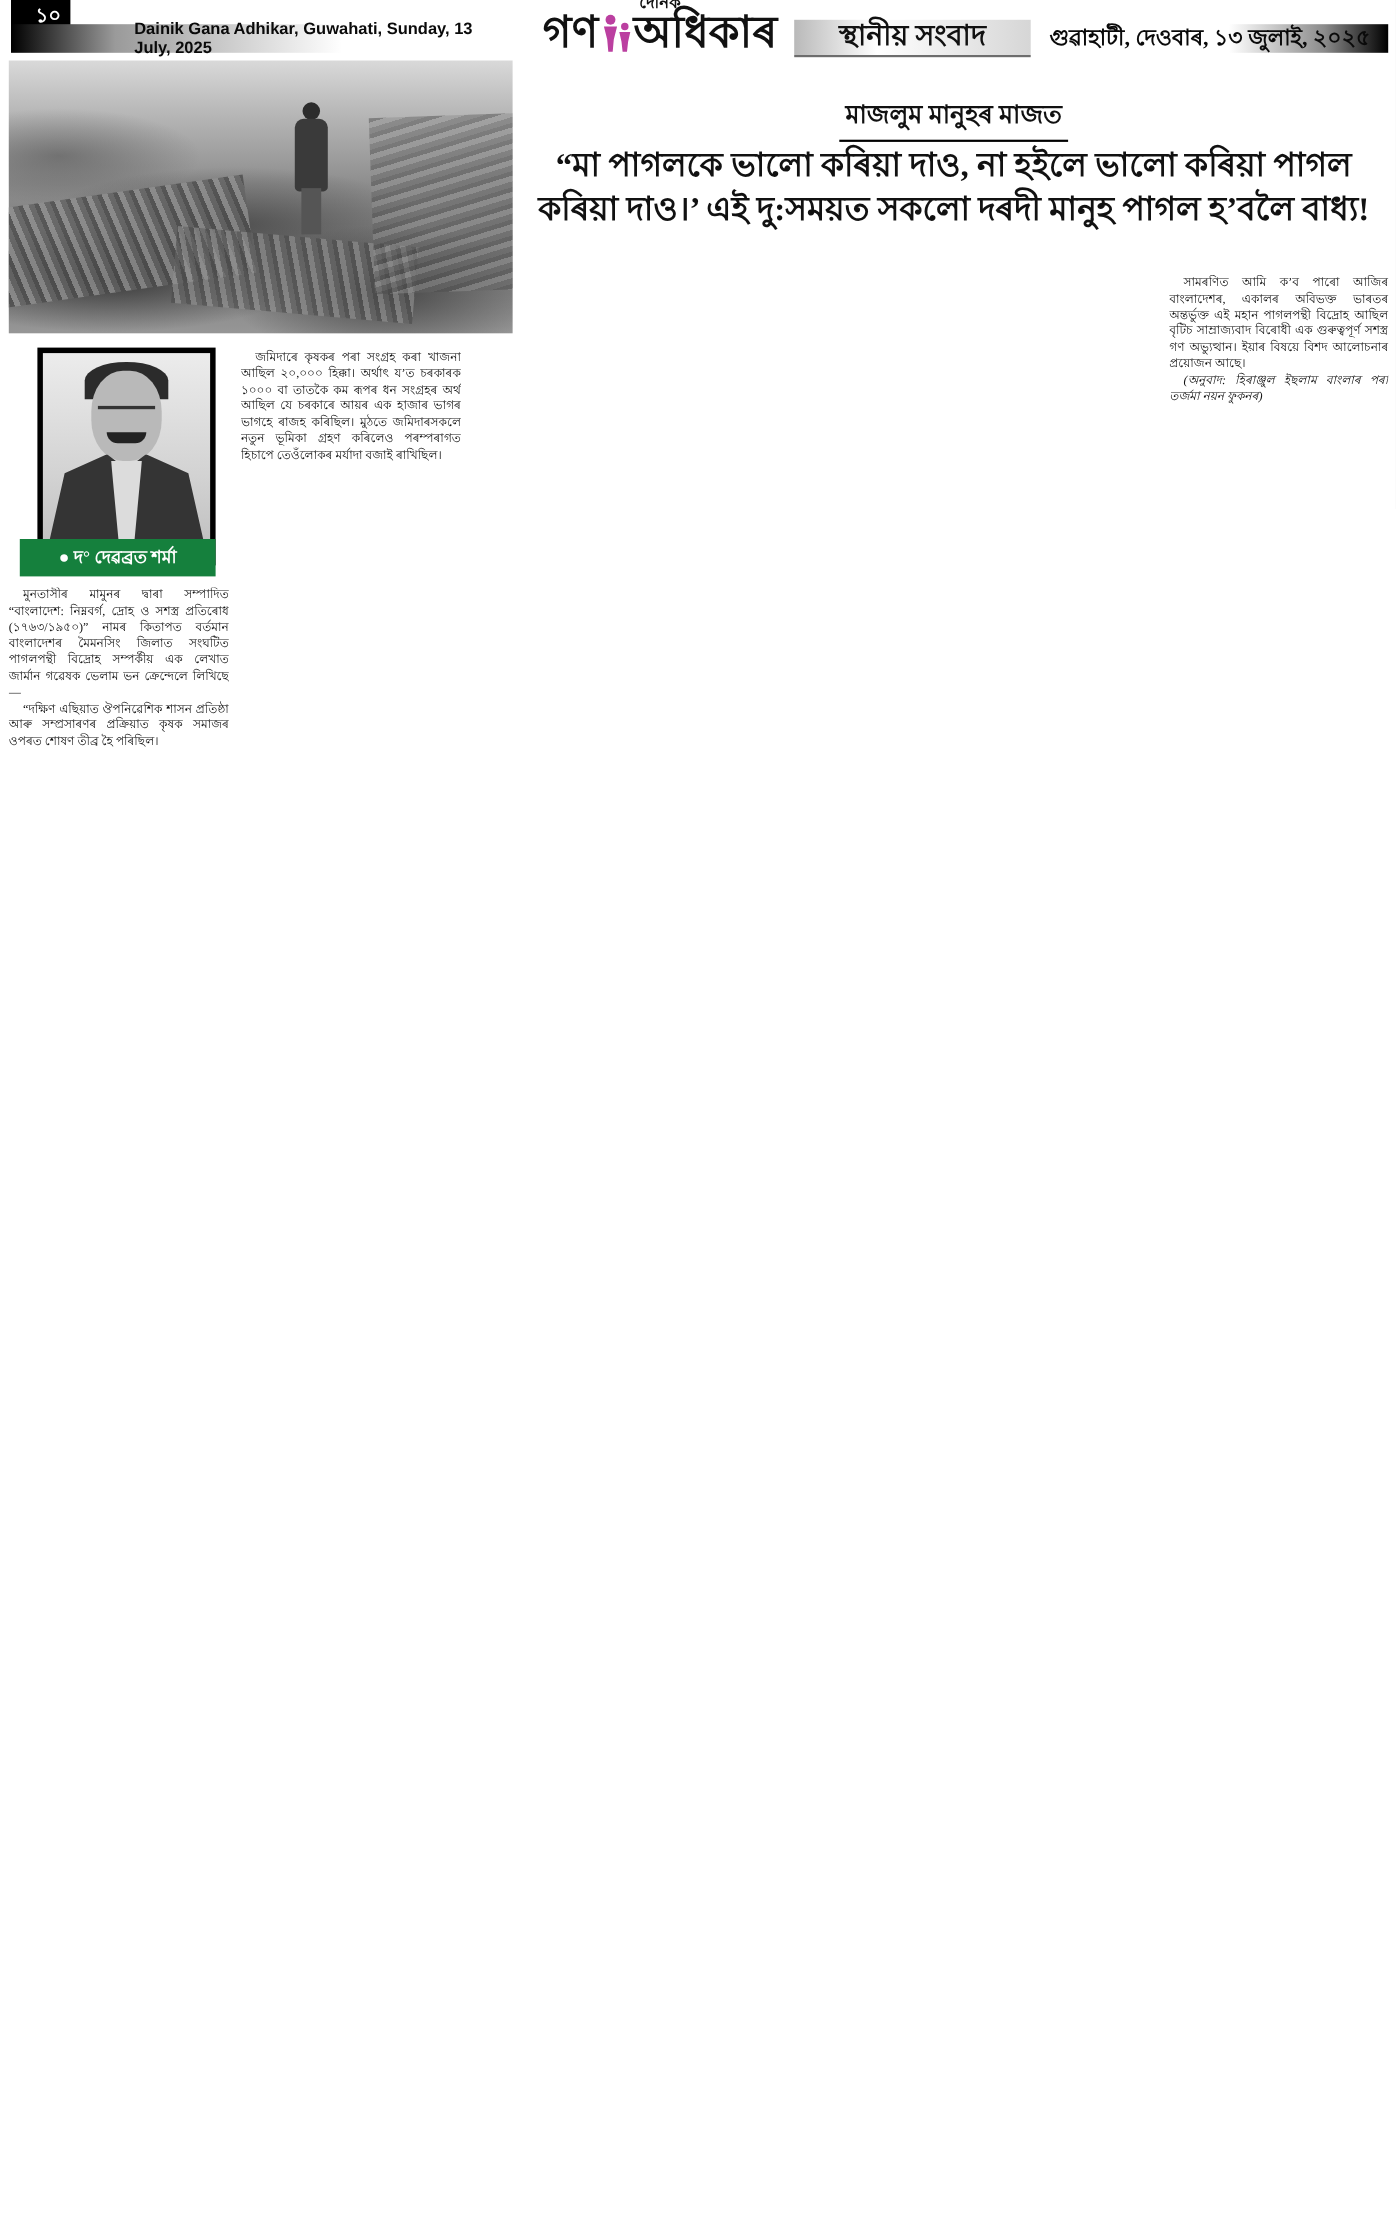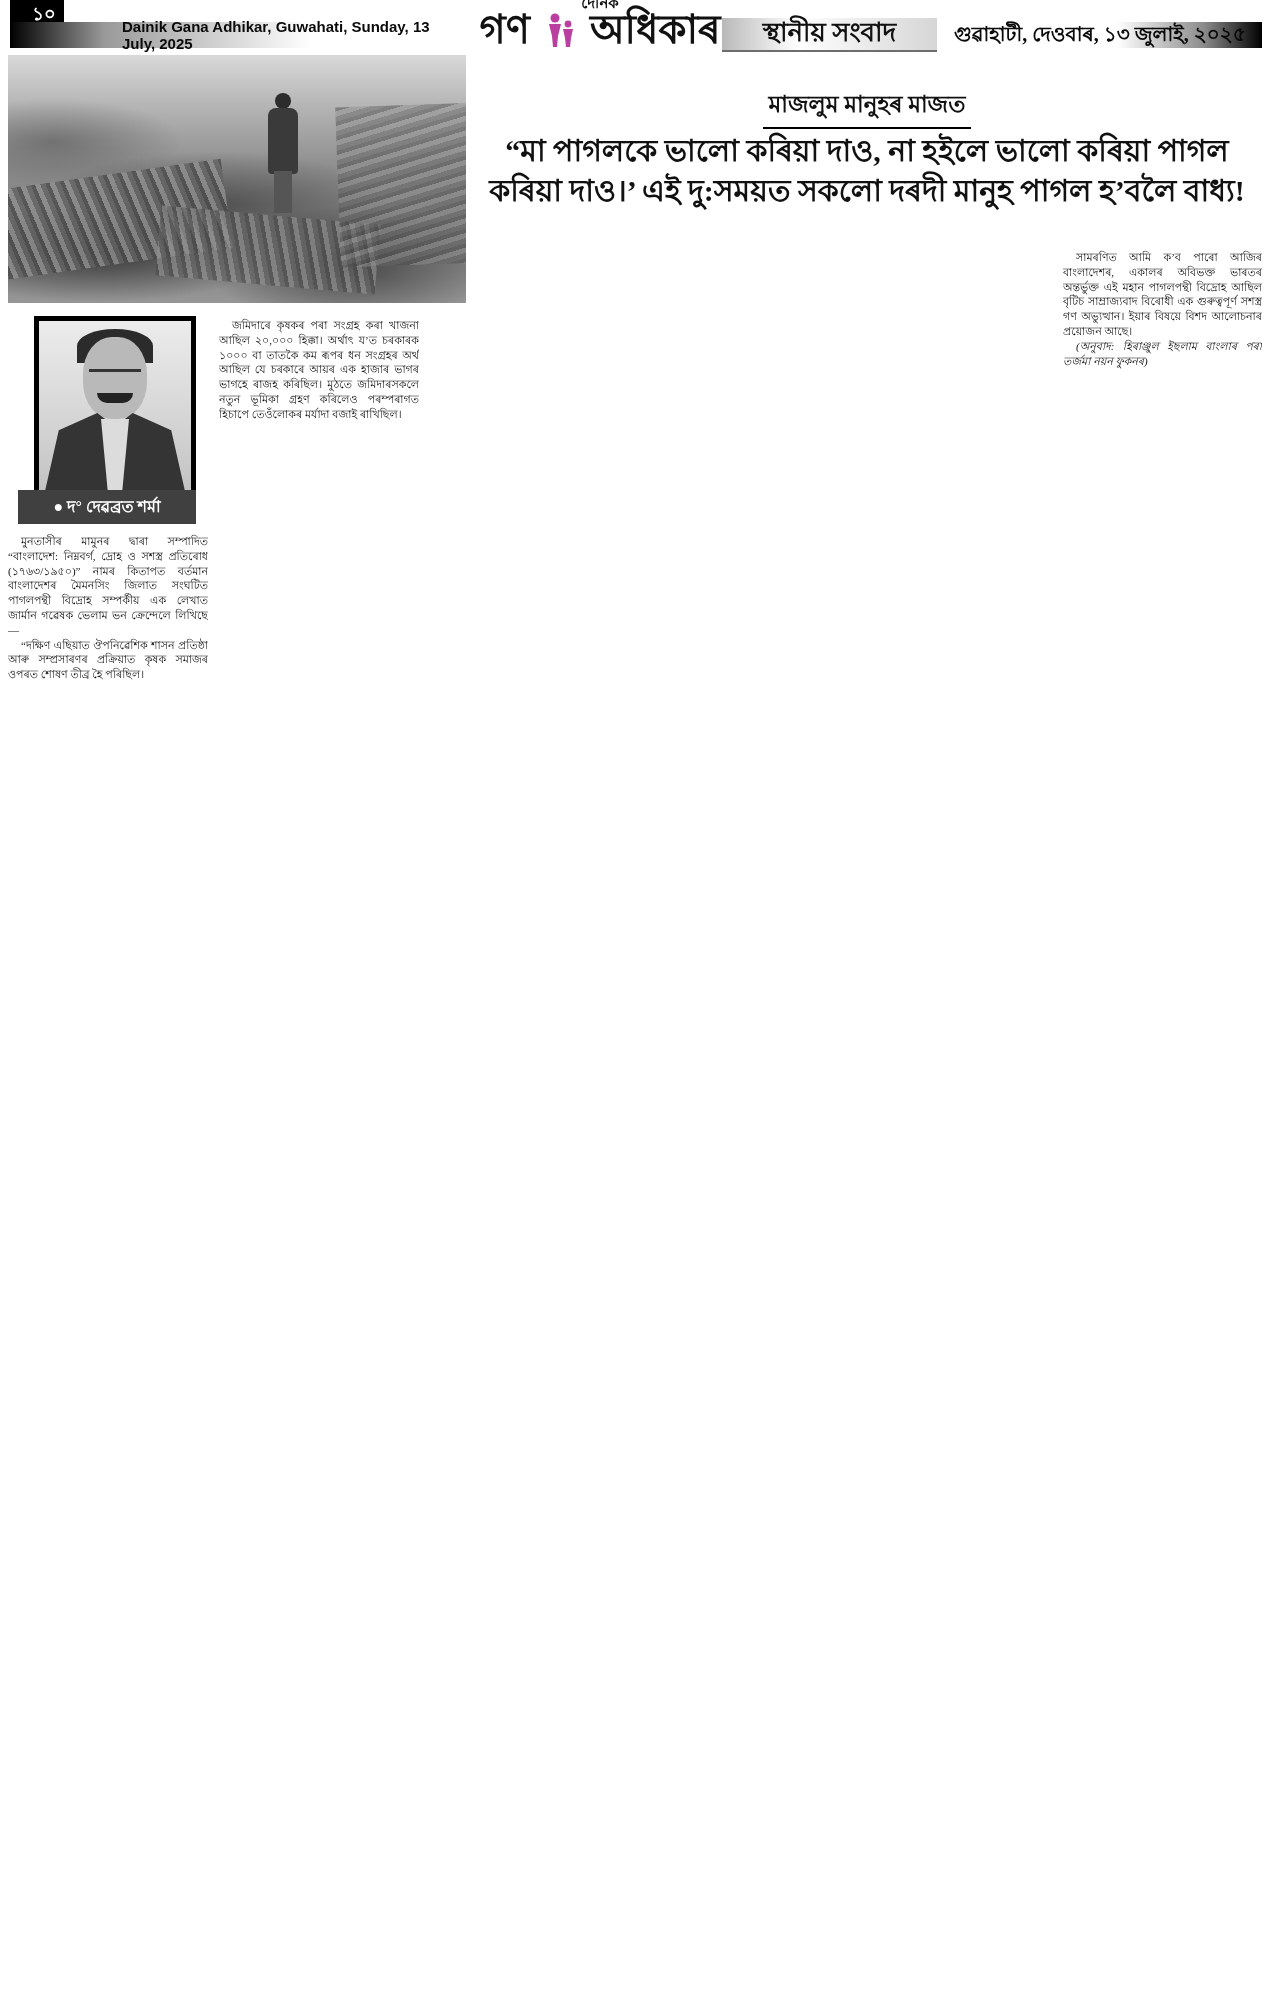--- a/index.html
+++ b/index.html
@@ -7,21 +7,21 @@
         font-family:"Liberation Serif","DejaVu Serif",serif;color:#111;}
   
   .pagenum{position:absolute;left:10px;top:0;width:40px;height:30px;background:#000;color:#fff;
            font-weight:bold;font-size:18px;display:flex;align-items:center;justify-content:center;padding-left:14px;}
   .banner-left{position:absolute;left:10px;top:22px;width:430px;height:26px;
     background:linear-gradient(90deg,#000 0%,#9a9a9a 22%,#fff 70%,#fff 100%);
     display:flex;align-items:center;padding-left:112px;box-sizing:border-box;
     font-family:"Liberation Sans","DejaVu Sans",sans-serif;font-weight:bold;font-size:15px;color:#0a0a0a;}
   .masthead{position:absolute;left:470px;top:0;width:260px;height:54px;text-align:center;}
   .masthead .prefix{font-size:15px;font-weight:bold;line-height:13px;margin-top:-3px;}
-  .masthead .big{font-size:40px;font-weight:bold;line-height:40px;display:flex;align-items:center;justify-content:center;gap:15px;}
+  .masthead .big{font-size:40px;font-weight:bold;line-height:40px;display:flex;align-items:center;justify-content:center;gap:1px;}
   .section-bar{position:absolute;left:722px;top:18px;width:215px;height:32px;
     background:linear-gradient(90deg,#b9b9b9,#ffffff 35%,#d6d6d6);
     border-bottom:2px solid #6d6d6d;display:flex;align-items:center;justify-content:center;
     font-size:26px;font-weight:bold;}
   .banner-right{position:absolute;left:940px;top:22px;width:322px;height:26px;
     background:linear-gradient(90deg,#ffffff 0%,#ffffff 55%,#8b8b8b 82%,#000 100%);
     display:flex;align-items:center;padding-left:14px;box-sizing:border-box;
     font-weight:bold;font-size:20px;color:#0a0a0a;}
   
   .photo{position:absolute;left:8px;top:55px;width:458px;height:248px;overflow:hidden;
@@ -52,21 +52,21 @@
   .portrait{position:absolute;left:34px;top:316px;width:152px;height:188px;border:5px solid #000;
     background:linear-gradient(180deg,#ececec 0%,#d2d2d2 60%,#bdbdbd 100%);overflow:hidden;}
   .portrait .hair{position:absolute;left:38px;top:8px;width:76px;height:34px;border-radius:50% 50% 0 0;background:#2b2b2b;}
   .portrait .face{position:absolute;left:44px;top:16px;width:64px;height:82px;border-radius:45%;background:#b9b9b9;}
   .portrait .glasses{position:absolute;left:50px;top:48px;width:52px;height:10px;border-top:3px solid #333;}
   .portrait .mustache{position:absolute;left:58px;top:72px;width:36px;height:10px;border-radius:0 0 10px 10px;background:#222;}
   .portrait .jacket{position:absolute;left:2px;top:92px;width:148px;height:96px;background:#343434;
     clip-path:polygon(0 100%,12% 18%,38% 0,50% 14%,62% 0,88% 18%,100% 100%);}
   .portrait .shirt{position:absolute;left:62px;top:98px;width:28px;height:90px;background:#dcdcdc;
     clip-path:polygon(0 0,100% 0,70% 100%,30% 100%);}
-  .author-plate{position:absolute;left:18px;top:490px;width:178px;height:34px;background:#404040;color:#fff;
+  .author-plate{position:absolute;left:18px;top:490px;width:178px;height:34px;background:#15803d;color:#fff;
     display:flex;align-items:center;justify-content:center;font-weight:bold;font-size:16px;}
   
   .col{position:absolute;overflow:hidden;text-align:justify;}
   .col p{margin:0;text-indent:13px;font-size:11px;line-height:14.8px;}
   .col p.tail-credit{font-style:italic;}
 </style>
 </head>
 <body>
 
 <div class="page">

